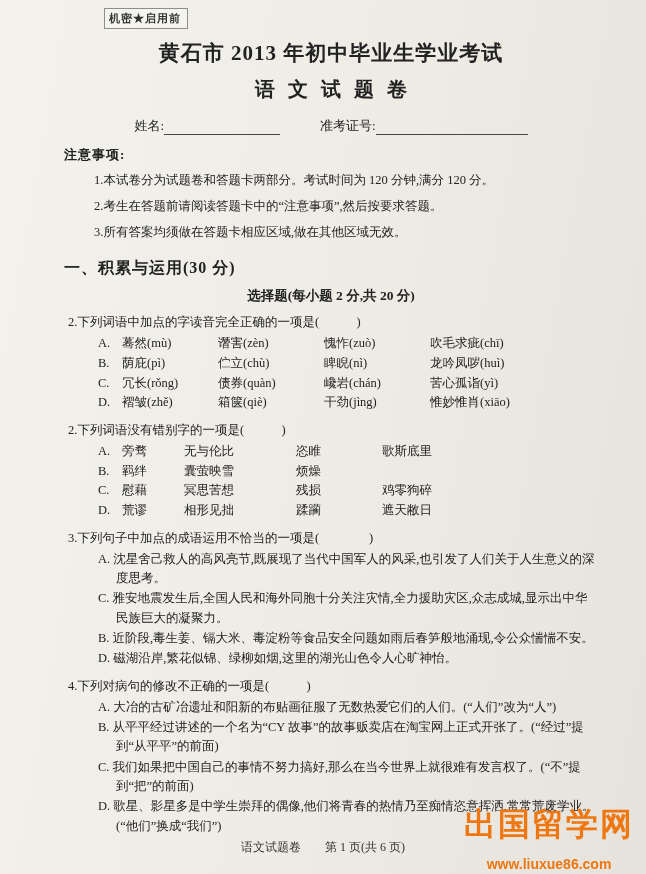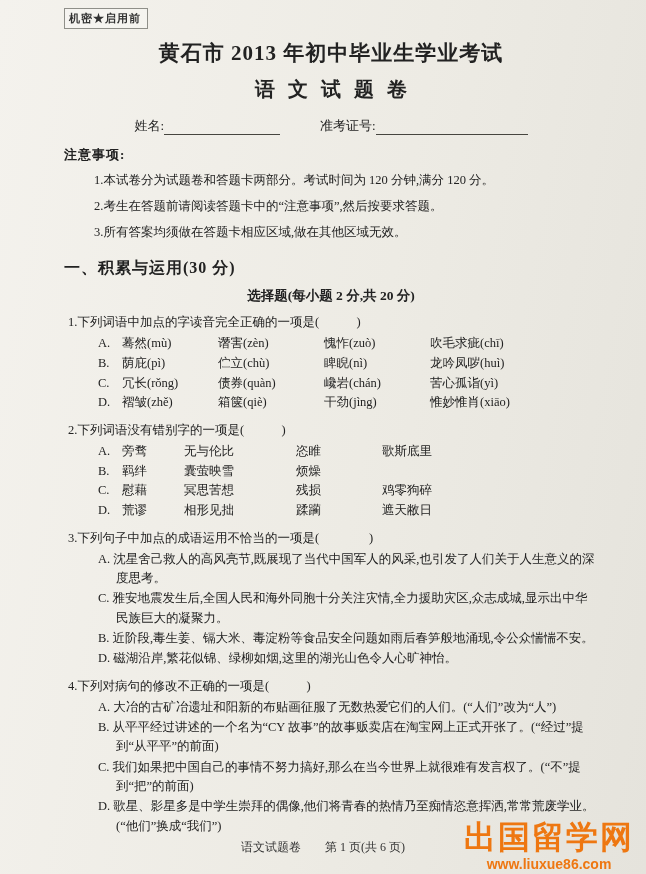--- a/index.html
+++ b/index.html
@@ -18,20 +18,21 @@
   }
   .content { position: absolute; top: 8px; left: 64px; right: 48px; }
 
   .classification {
     display: inline-block;
     font-size: 11px; font-weight: bold; letter-spacing: 1px;
     color: #333;
     border: 1px solid #8f8f89;
     padding: 2px 6px 2px 4px;
     background: rgba(255,255,255,0.25);
+    margin-left: 40px;
   }
   .title {
     text-align: center; font-size: 21px; font-weight: bold;
     letter-spacing: 1px; margin: 10px 0 0 0;
   }
   .subtitle {
     text-align: center; font-size: 20px; font-weight: bold;
     letter-spacing: 13px; text-indent: 13px; margin: 9px 0 0 0;
   }
   .id-line {
@@ -62,21 +63,21 @@
   .footer {
     position: absolute; bottom: 18px; left: 0; width: 100%;
     text-align: center; font-size: 12px; color: #333;
   }
   .watermark {
     position: absolute; right: 12px; bottom: 2px;
     text-align: center; color: #ee7711; line-height: 1.15;
     font-family: "Liberation Sans", "DejaVu Sans", sans-serif;
   }
   .wm-title { font-size: 32px; font-weight: bold; letter-spacing: 2px; }
-  .wm-url { font-size: 14px; font-weight: bold; }
+  .wm-url { font-size: 14px; font-weight: bold; margin-top: 13px; }
 </style>
 </head>
 <body>
 
 <div class="scan">
   <div class="content">
 
     <div class="classification">机密★启用前</div>
 
     <h1 class="title">黄石市 2013 年初中毕业生学业考试</h1>
@@ -93,21 +94,21 @@
       <div class="notice-title">注意事项:</div>
       <div class="notice-item">1.本试卷分为试题卷和答题卡两部分。考试时间为 120 分钟,满分 120 分。</div>
       <div class="notice-item">2.考生在答题前请阅读答题卡中的“注意事项”,然后按要求答题。</div>
       <div class="notice-item">3.所有答案均须做在答题卡相应区域,做在其他区域无效。</div>
     </div>
 
     <div class="section-heading">一、积累与运用(30 分)</div>
     <div class="section-sub">选择题(每小题 2 分,共 20 分)</div>
 
     <section class="question">
-      <div class="stem">1.下列词语中加点的字读音完全正确的一项是(　　　)</div>
+      <div class="stem">2.下列词语中加点的字读音完全正确的一项是(　　　)</div>
       <div class="opt-row grid-q1">
         <span class="opt-cell">A.</span>
         <span class="opt-cell">蓦然(mù)</span>
         <span class="opt-cell">谮害(zèn)</span>
         <span class="opt-cell">愧怍(zuò)</span>
         <span class="opt-cell">吹毛求疵(chī)</span>
       </div>
       <div class="opt-row grid-q1">
         <span class="opt-cell">B.</span>
         <span class="opt-cell">荫庇(pì)</span>

